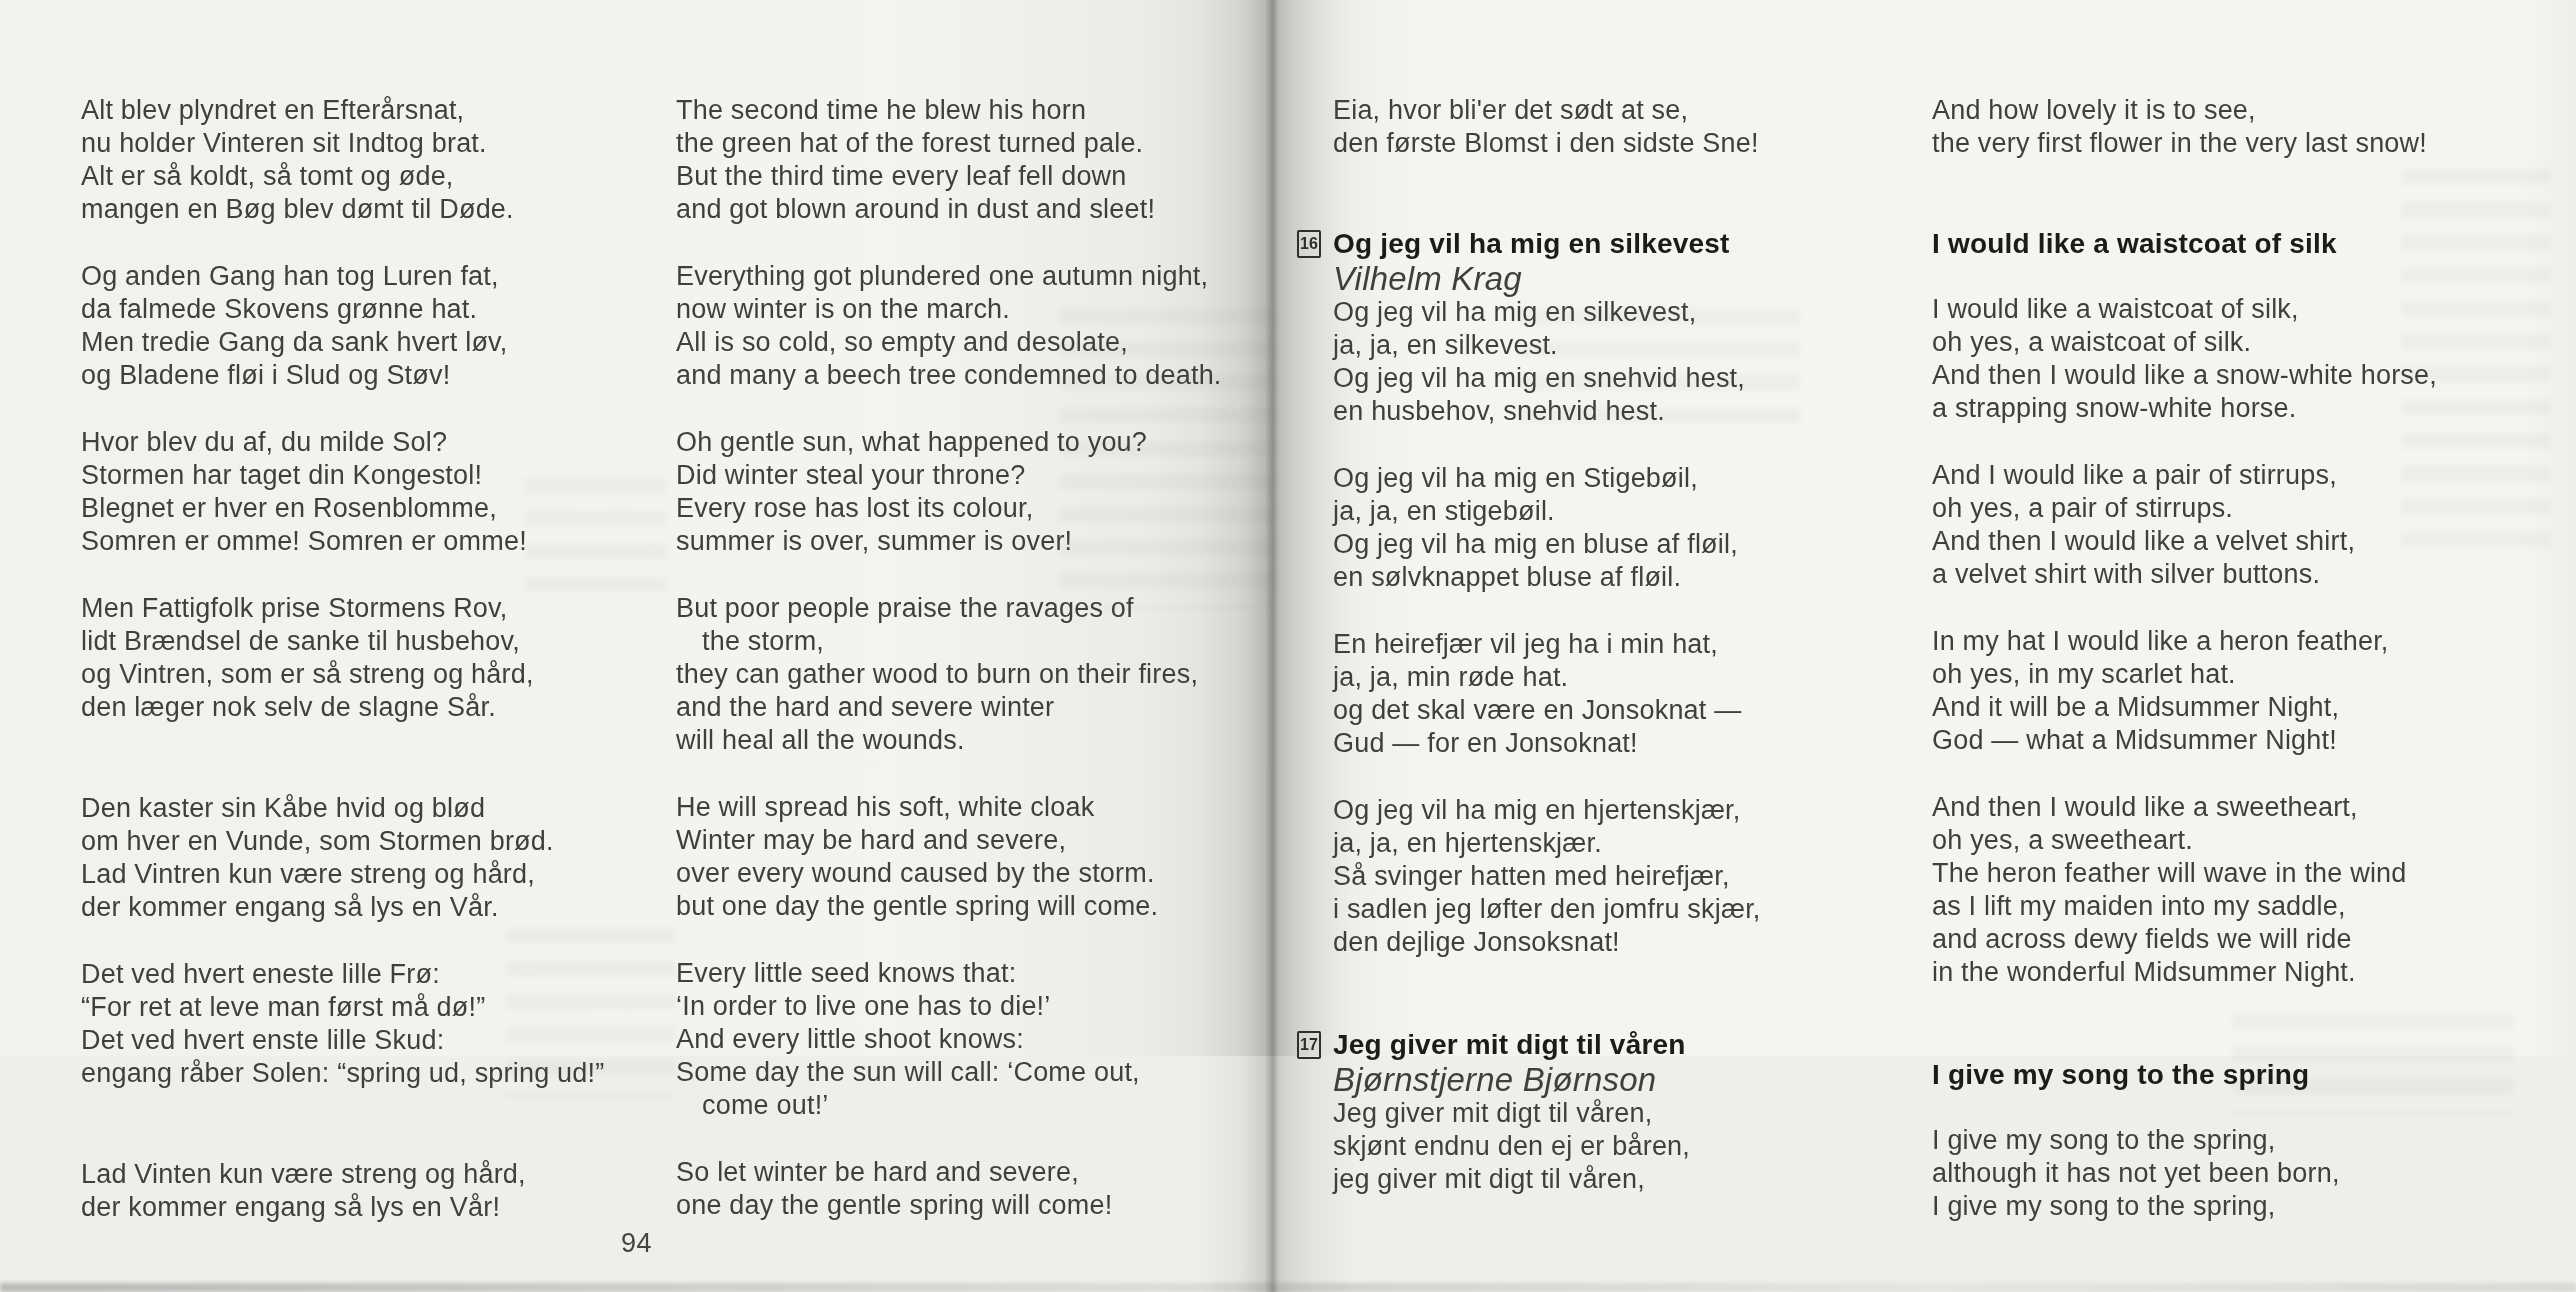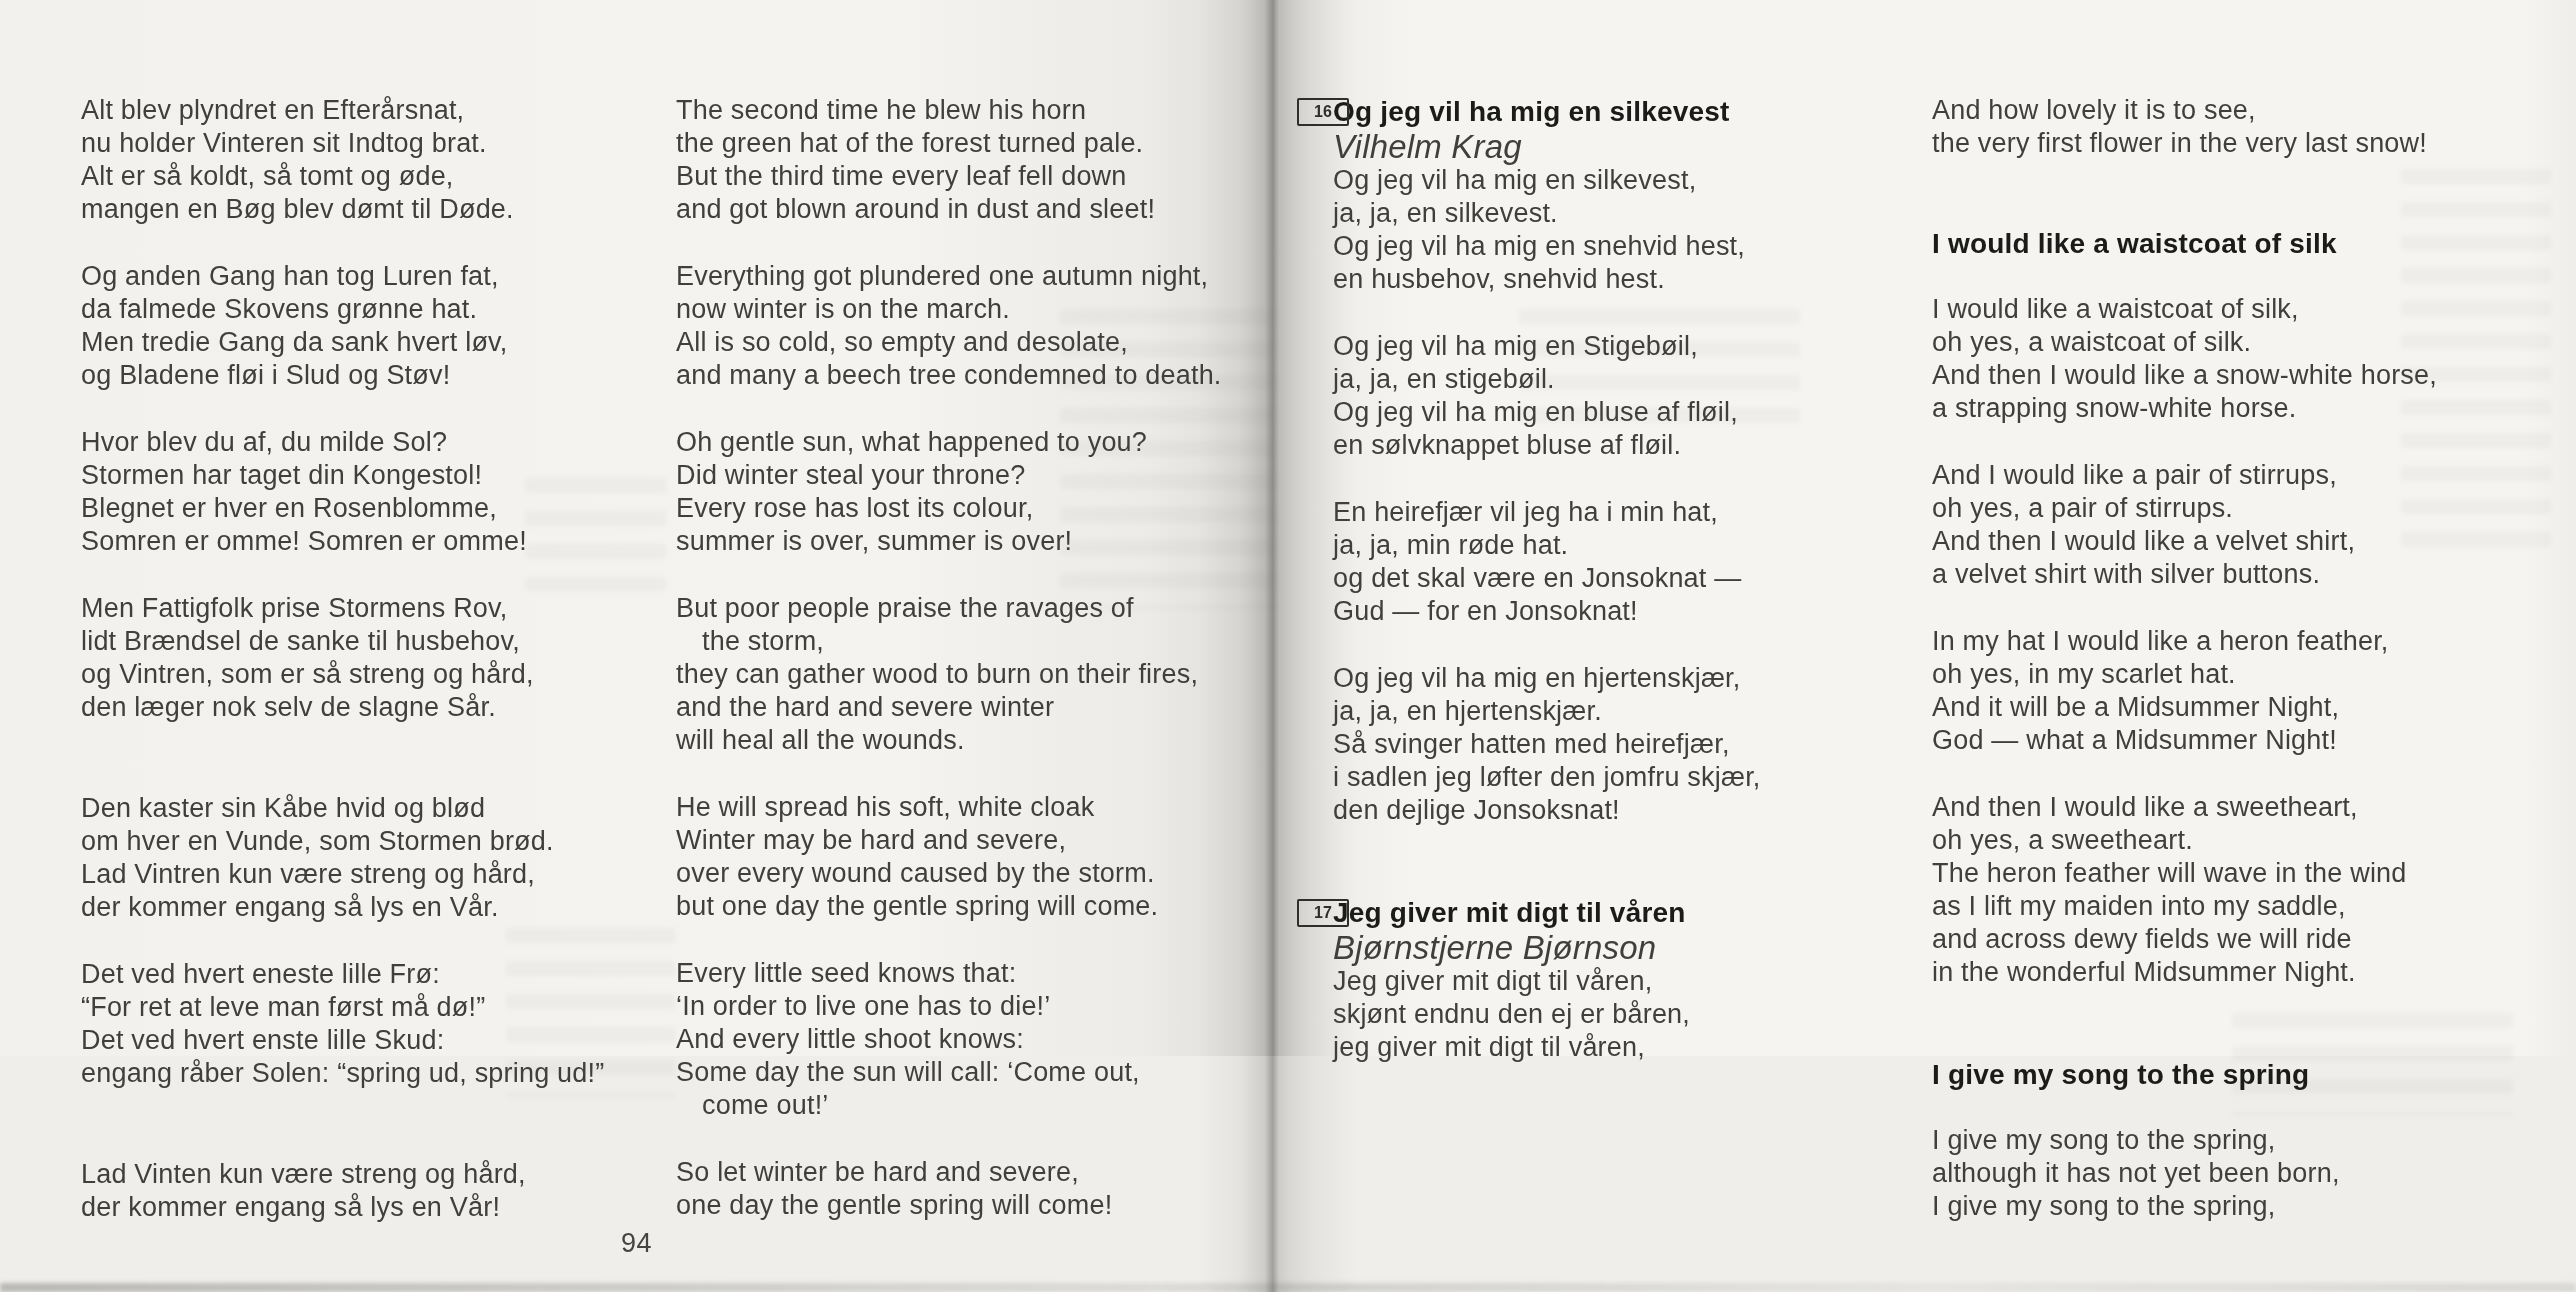--- a/index.html
+++ b/index.html
@@ -47,21 +47,21 @@
   .stanza{margin:0 0 34px 0;}
   .stanza.gap-lg{margin-bottom:68px;}
   .stanza.gap-section{margin-bottom:66px;}
   .line{min-height:33px;}
   .line.indent{padding-left:26px;}
   .song-header{position:relative;margin-bottom:0;}
   .song-header.no-author{margin-bottom:32px;}
   .song-title{font-weight:bold;font-size:28px;line-height:35px;color:#1b1b1a;}
   .song-author{font-style:italic;font-size:33px;line-height:35px;color:#403f3d;}
   .song-num{
-    position:absolute;left:-36px;top:3.8px;width:52px;height:28px;
+    position:absolute;left:-36px;top:3.8px;width:24px;height:28px;
     border:2.3px solid #2e2e2d;box-sizing:border-box;border-radius:1.9px;
     display:flex;align-items:center;justify-content:center;
     font-size:16px;font-weight:bold;color:#2e2e2d;line-height:1;
   }
   .page-num{position:absolute;top:1228px;font-size:27px;color:#454442;letter-spacing:0.5px;}
   #pn-94{left:621px;}
   .ghost{
     position:absolute;pointer-events:none;filter:blur(2.8px);opacity:0.55;
     background:repeating-linear-gradient(to bottom,
       rgba(118,116,110,0.10) 0px, rgba(118,116,110,0.10) 15px,
@@ -167,20 +167,24 @@
       <div class="line">And every little shoot knows:</div>
       <div class="line">Some day the sun will call: ‘Come out,</div>
       <div class="line indent">come out!’</div>
     </div>
     <div class="stanza">
       <div class="line">So let winter be hard and severe,</div>
       <div class="line">one day the gentle spring will come!</div>
     </div>
   </div>
 <div class="col" id="col-95-da">
+    <div class="stanza gap-section">
+      <div class="line">Eia, hvor bli'er det sødt at se,</div>
+      <div class="line">den første Blomst i den sidste Sne!</div>
+    </div>
     <div class="song-header">
       <span class="song-num">16</span>
       <div class="song-title">Og jeg vil ha mig en silkevest</div>
       <div class="song-author">Vilhelm Krag</div>
     </div>
     <div class="stanza">
       <div class="line">Og jeg vil ha mig en silkevest,</div>
       <div class="line">ja, ja, en silkevest.</div>
       <div class="line">Og jeg vil ha mig en snehvid hest,</div>
       <div class="line">en husbehov, snehvid hest.</div>

